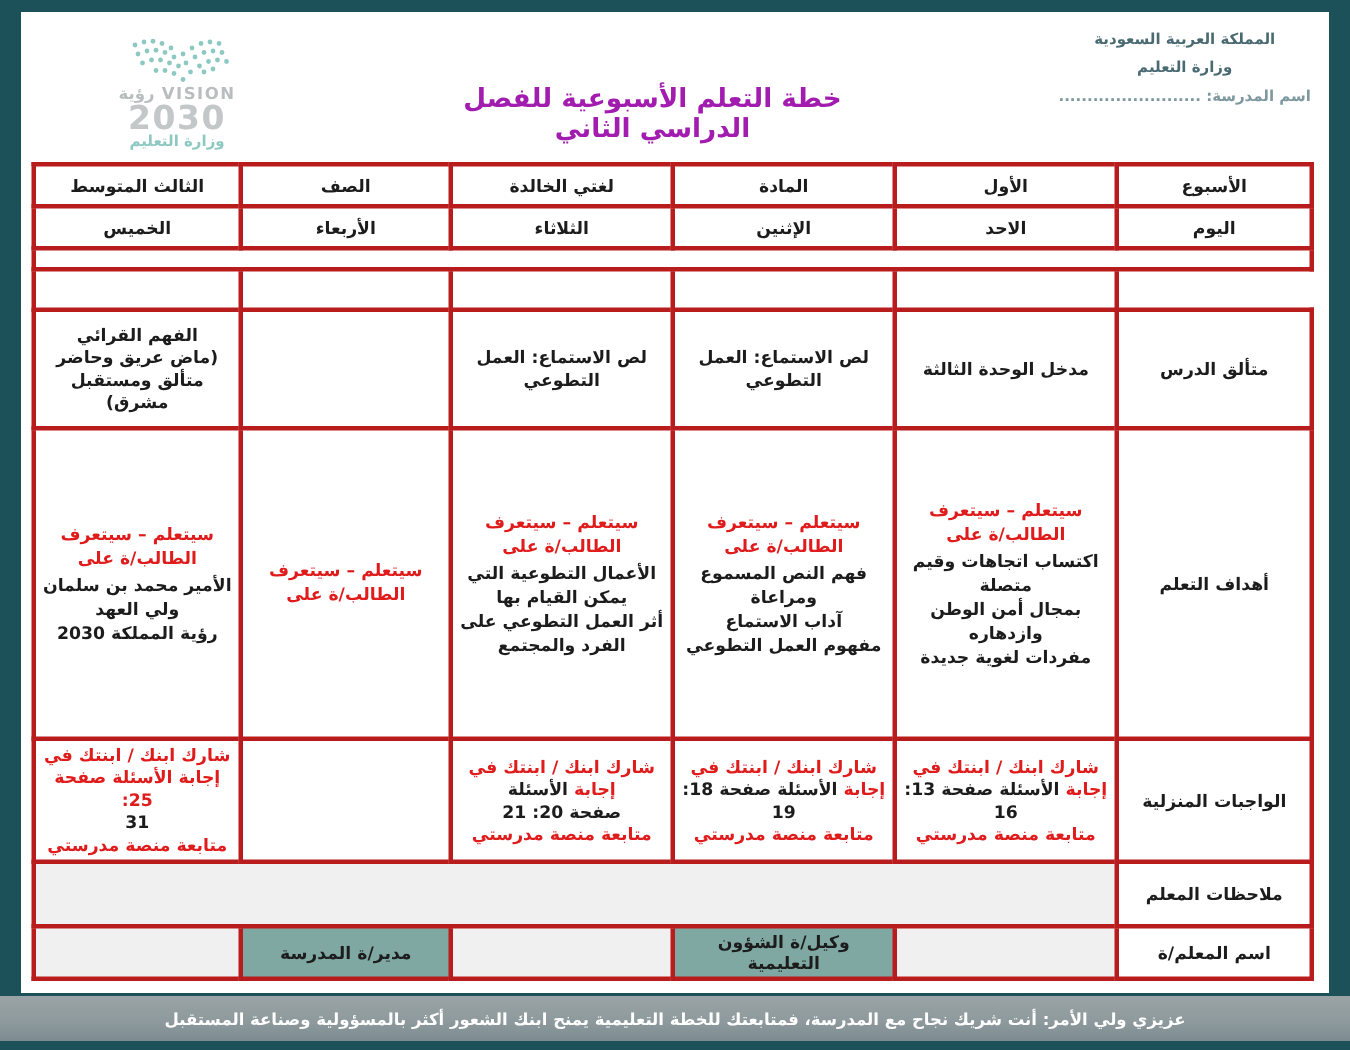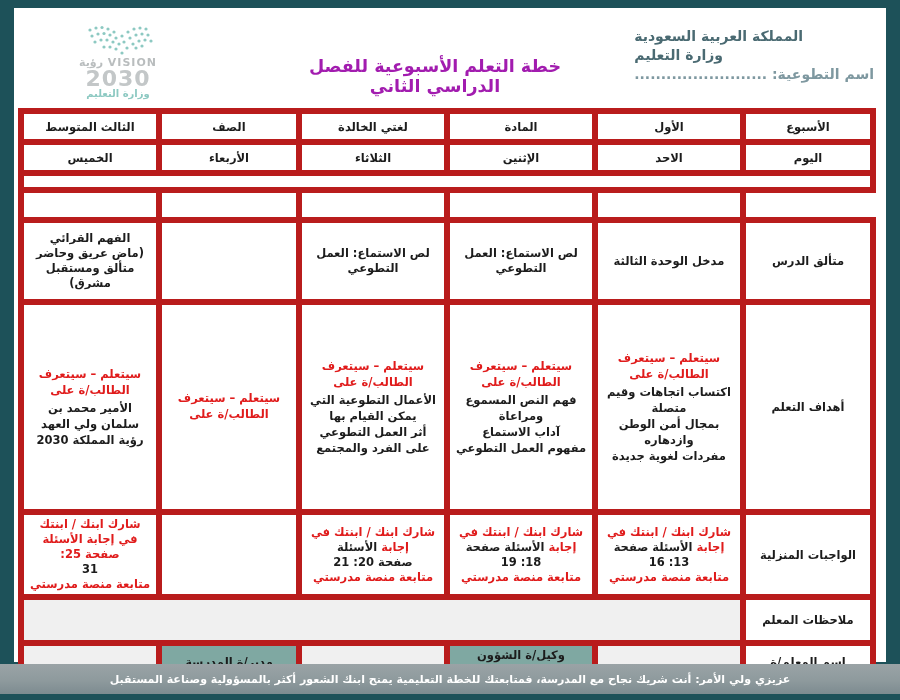--- a/index.html
+++ b/index.html
@@ -34,25 +34,25 @@
   }
 
   
   .header {
     position: relative;
     height: 100px;
     width: 100%;
   }
   .ministry-block {
     position: absolute;
-    top: 19px;
+    top: 9px;
     right: 12px;
-    text-align: left;
+    text-align: center;
     color: #4a6a72;
-    font-size: 14px;
+    font-size: 10px;
     line-height: 19px;
     font-weight: bold;
     letter-spacing: 0;
   }
   .ministry-block div { white-space: nowrap; }
   .dotline { color: #7e98a0; letter-spacing: .5px; }
 
   .doc-title {
     position: absolute;
     top: 48px;
@@ -76,21 +76,21 @@
 
   
   table.plan {
     border-collapse: collapse;
     table-layout: fixed;
     width: 852px;
     margin: 0 10px;
     direction: rtl;
   }
   table.plan td {
-    border: 6px solid #b91c1c;
+    border: 3px solid #b91c1c;
     vertical-align: middle;
     text-align: center;
     padding: 2px 4px;
     font-size: 11.5px;
     color: #1c1c1c;
     background: #ffffff;
   }
 
   
   .hdr-label {
@@ -207,21 +207,21 @@
 <body>
 
 <div id="page-frame">
   <div id="paper">
 
     <div class="header">
 
       <div class="ministry-block">
         <div>المملكة العربية السعودية</div>
         <div>وزارة التعليم</div>
-        <div class="dotline">اسم التطوعية: .........................</div>
+        <div class="dotline">اسم المدرسة: .........................</div>
       </div>
 
       <div class="doc-title">خطة التعلم الأسبوعية للفصل الدراسي الثاني</div>
 
       <div class="logo">
         <svg width="132" height="78" viewBox="0 0 132 78" xmlns="http://www.w3.org/2000/svg">
           <g fill="#8dc9c2">
             <circle cx="38" cy="8" r="1.6"></circle>
               <circle cx="44" cy="6" r="1.6"></circle>
               <circle cx="50" cy="5.5" r="1.6"></circle>

